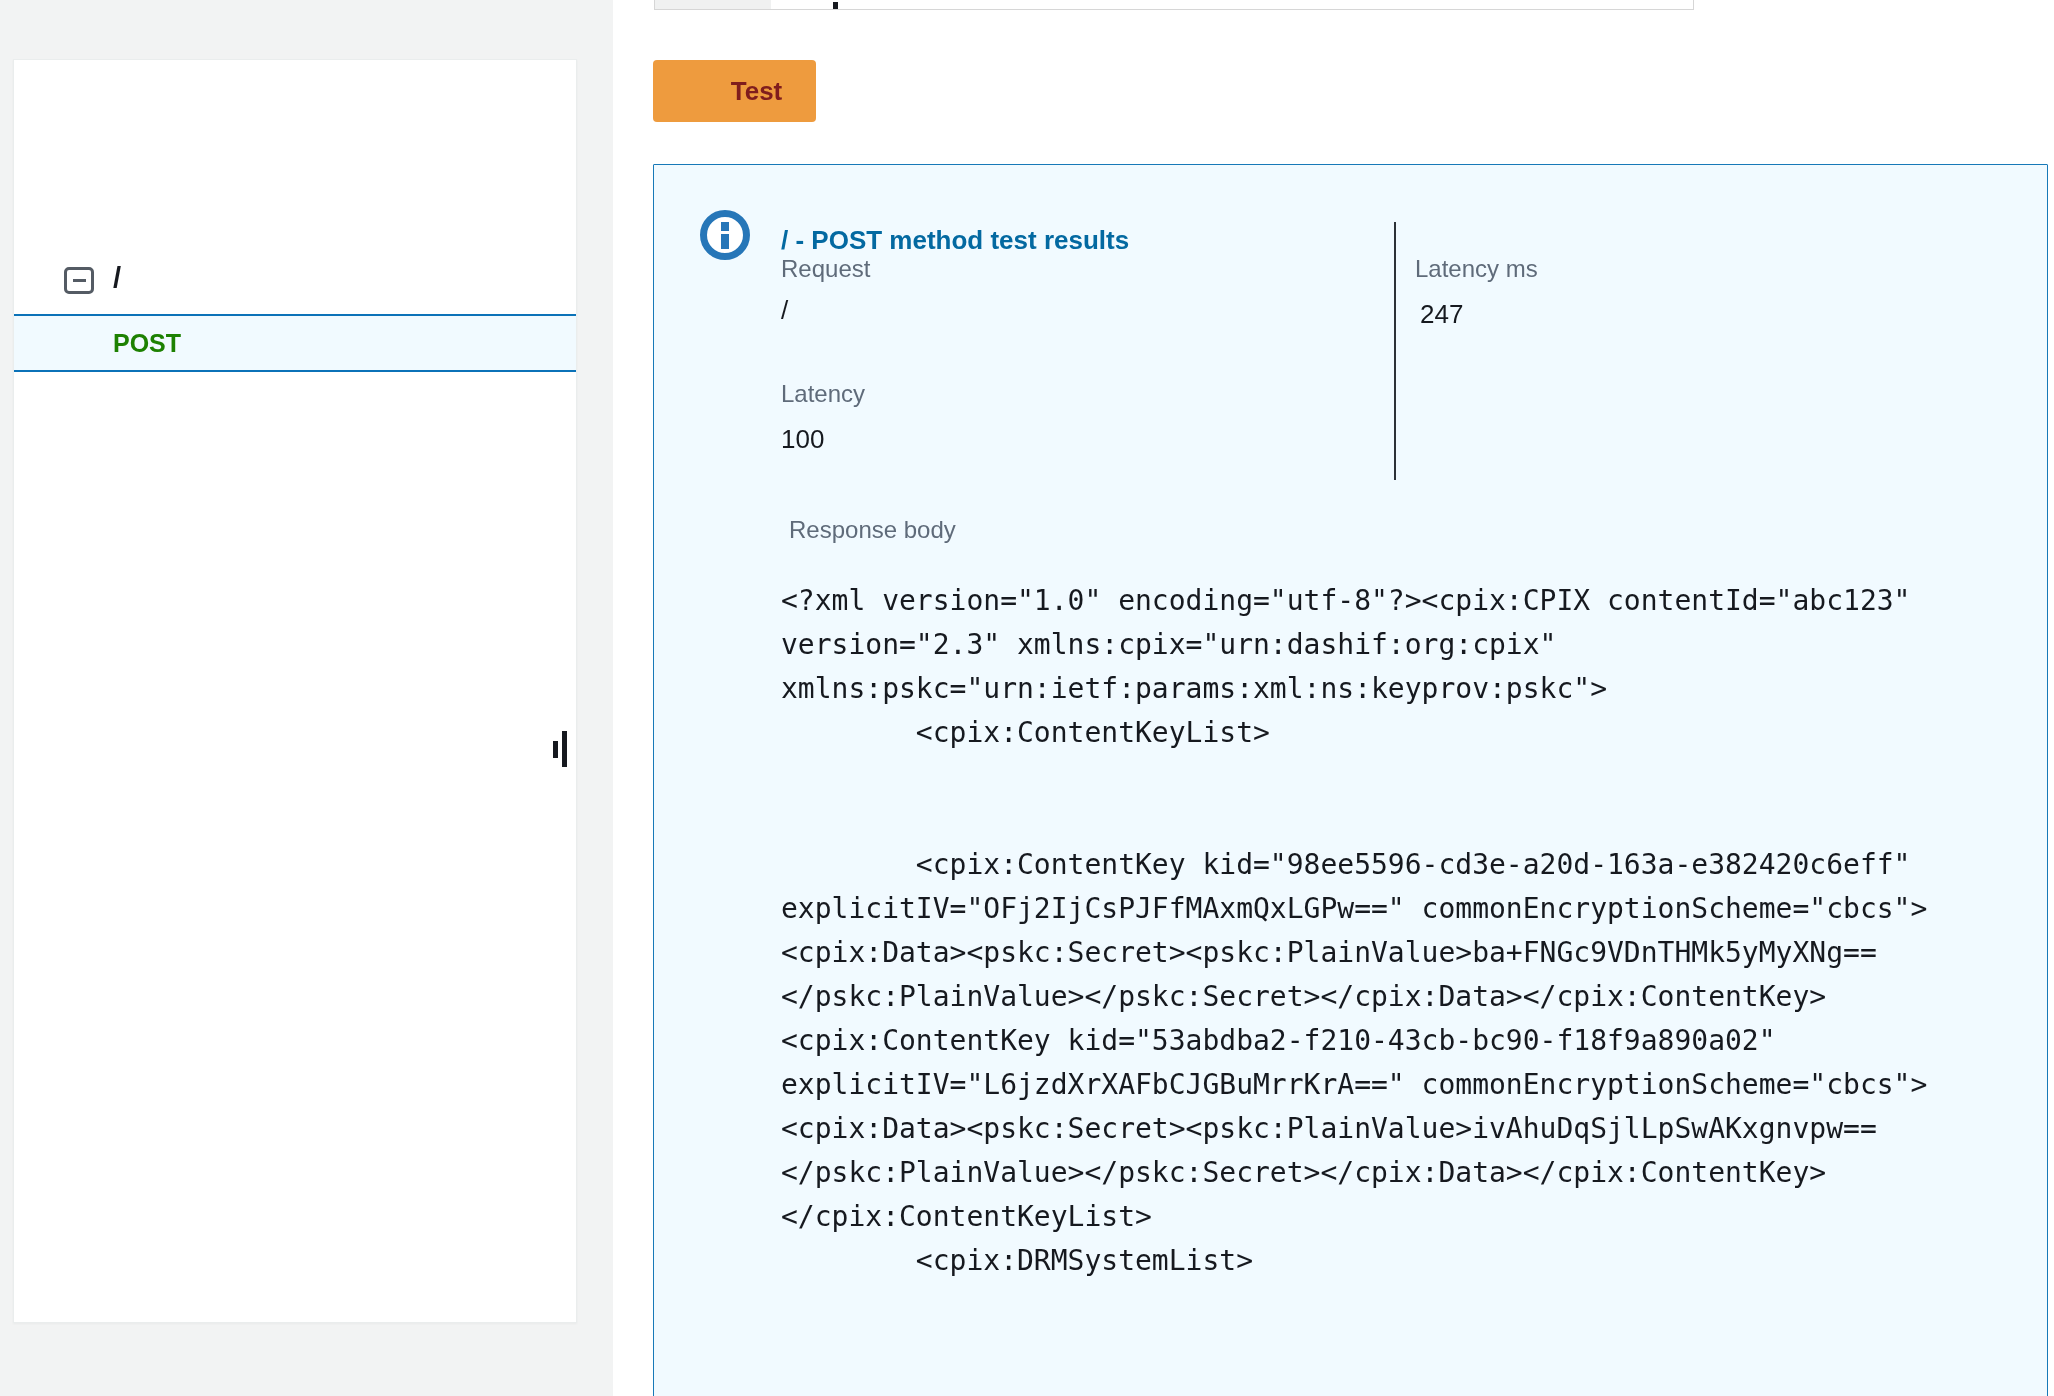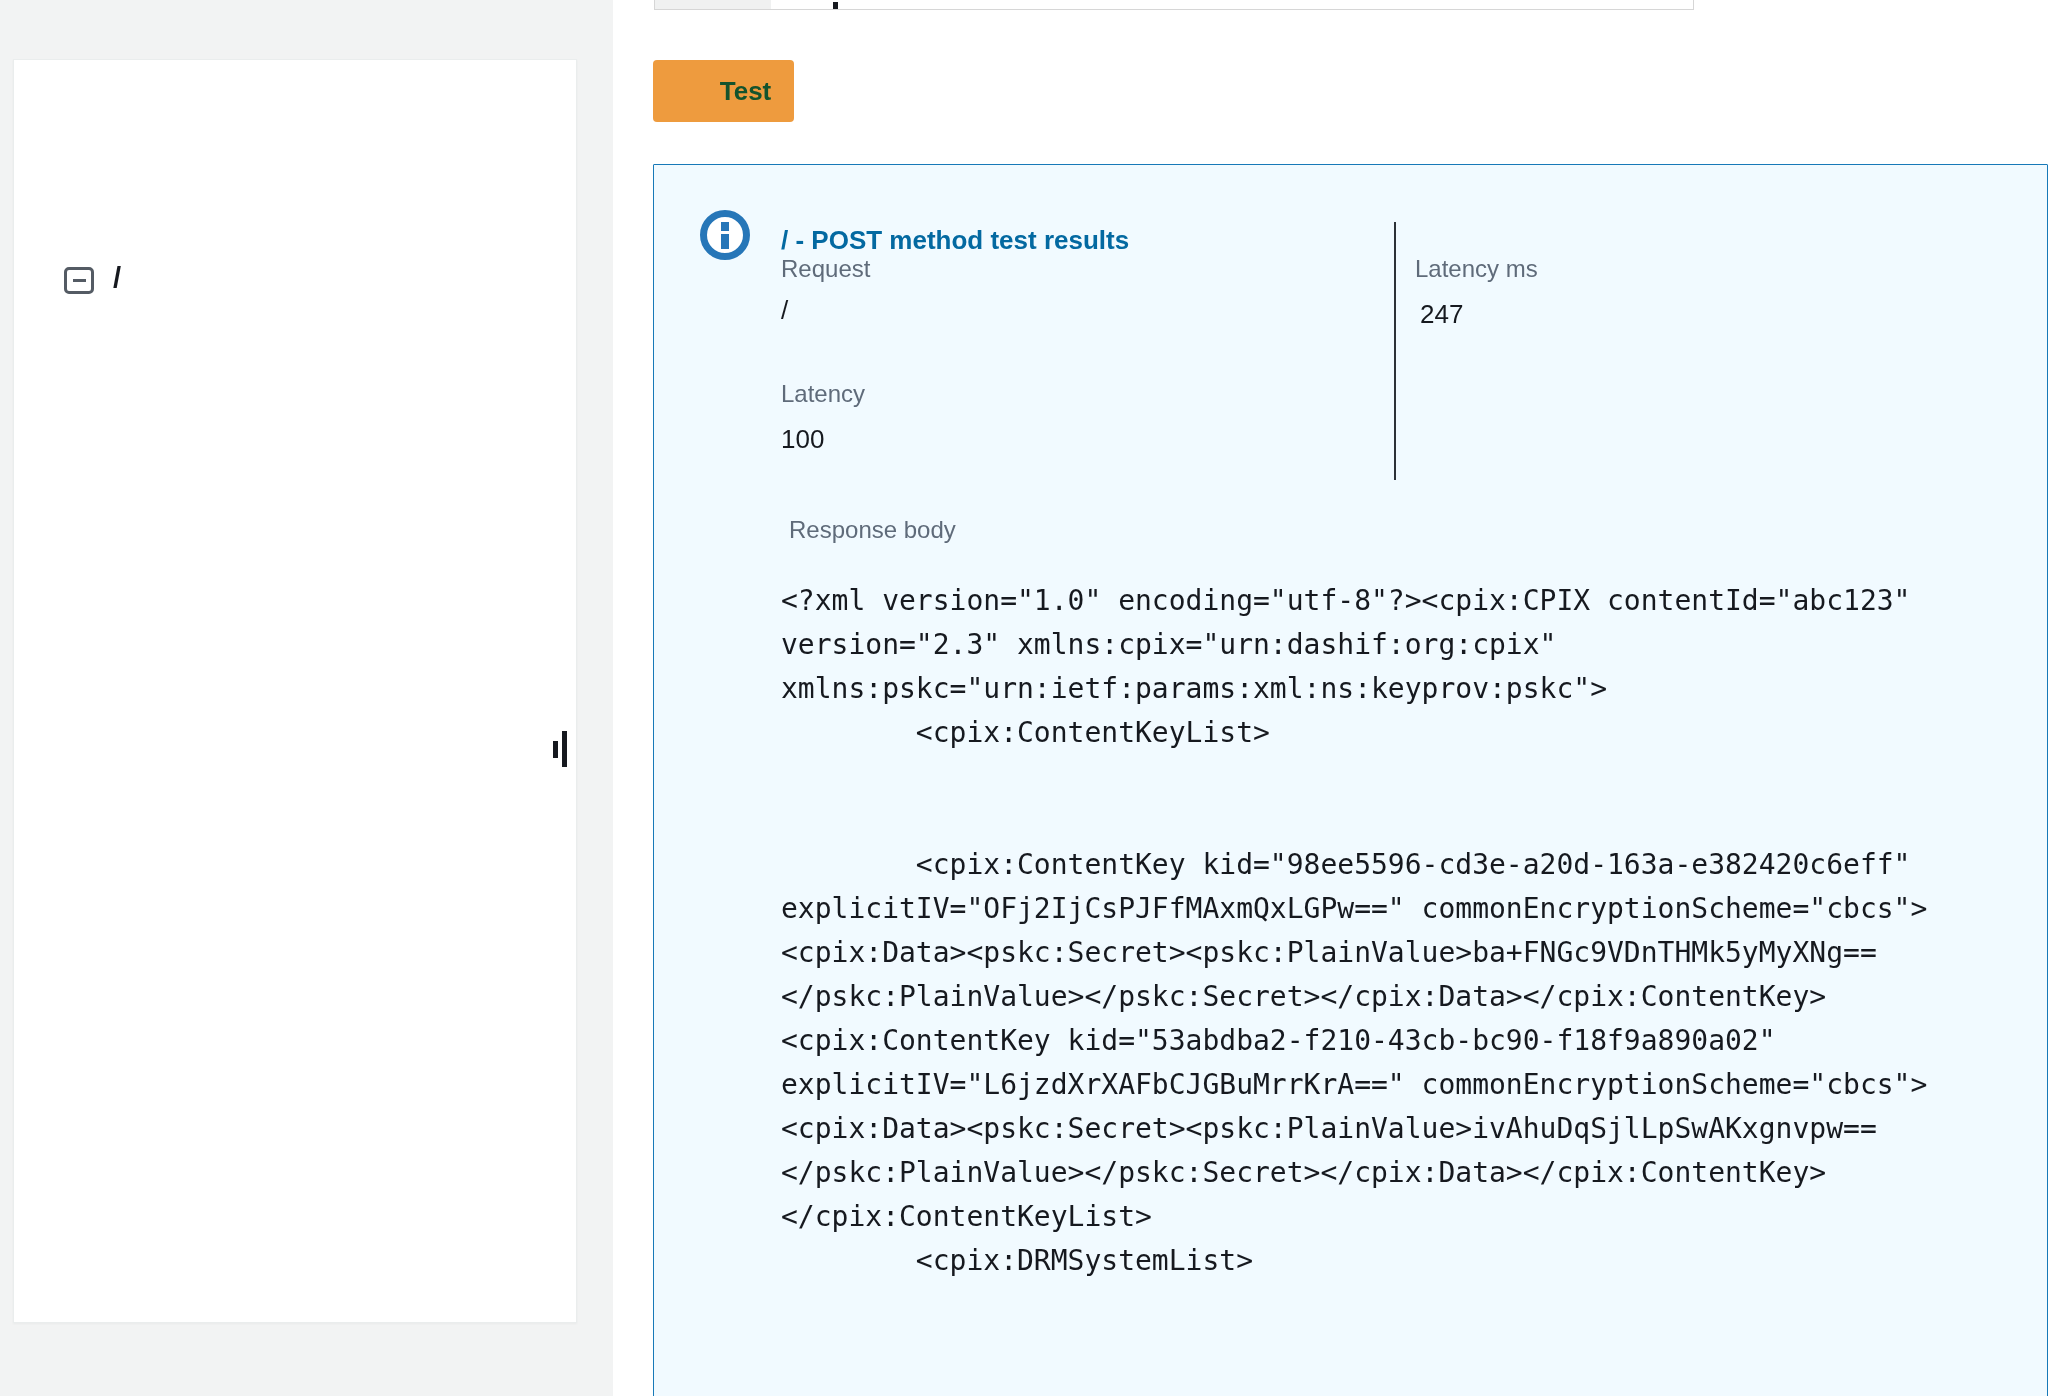--- a/index.html
+++ b/index.html
@@ -73,24 +73,24 @@
   }
   .top-fragment .label-cell {
     position: absolute; left: 0; top: 0; width: 116px; height: 38px; background: #f0f1f1;
   }
   .top-fragment .text-tick {
     position: absolute; left: 178px; top: 31px; width: 5px; height: 7px; background: #16191f;
   }
 
   
   .test-btn {
-    position: absolute; left: 653px; top: 60px; width: 141px; height: 62px;
+    position: absolute; left: 653px; top: 60px; width: 163px; height: 62px;
     background: #ee9b3e; border: none; border-radius: 4px;
     font-family: "Liberation Sans", sans-serif;
-    font-size: 26px; font-weight: bold; color: #14532d;
+    font-size: 26px; font-weight: bold; color: #7f1d1d;
     display: flex; align-items: center; justify-content: center;
     cursor: pointer;
     padding-left: 44px;
   }
 
   
   .results-panel {
     position: absolute; left: 653px; top: 164px; width: 1395px; height: 1260px;
     background: #f1faff; border: 1px solid #1779b8; border-radius: 1px;
   }
@@ -127,20 +127,23 @@
 
 <div class="sidebar-card">
 
   <div class="tree-root-row">
     <span class="collapse-box">
       <span class="minus"></span>
     </span>
     <span class="tree-root-label">/</span>
   </div>
 
+  <div class="post-row">
+    <span class="post-label">POST</span>
+  </div>
 </div>
 
 <div class="resize-handle">
   <div class="bar-short"></div>
   <div class="bar-tall"></div>
 </div>
 
 <div class="top-fragment">
   <div class="label-cell"></div>
   <div class="text-tick"></div>

